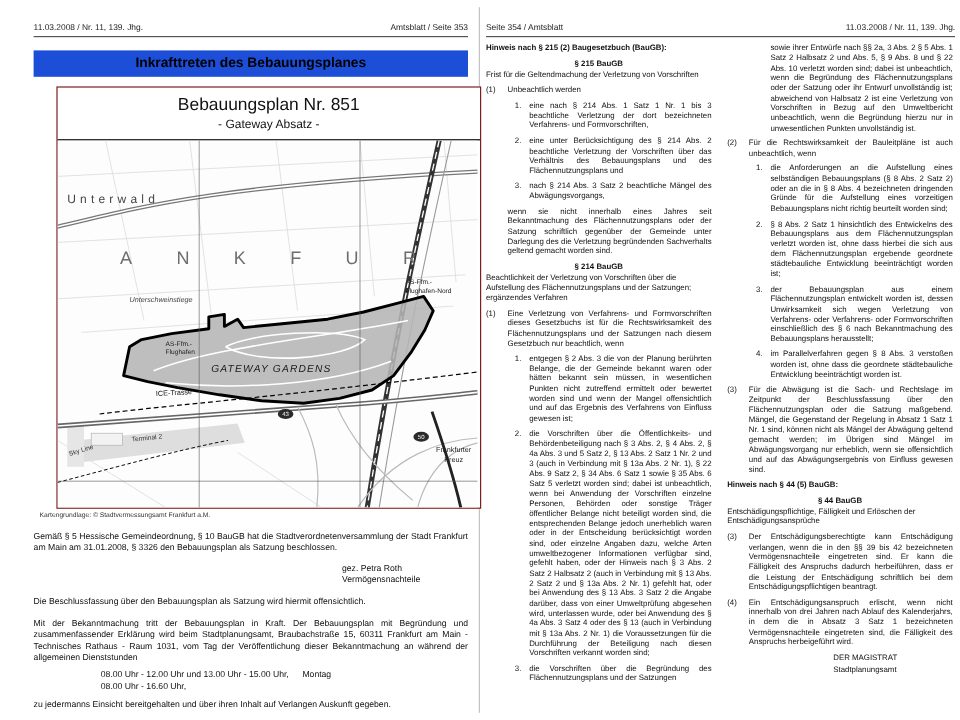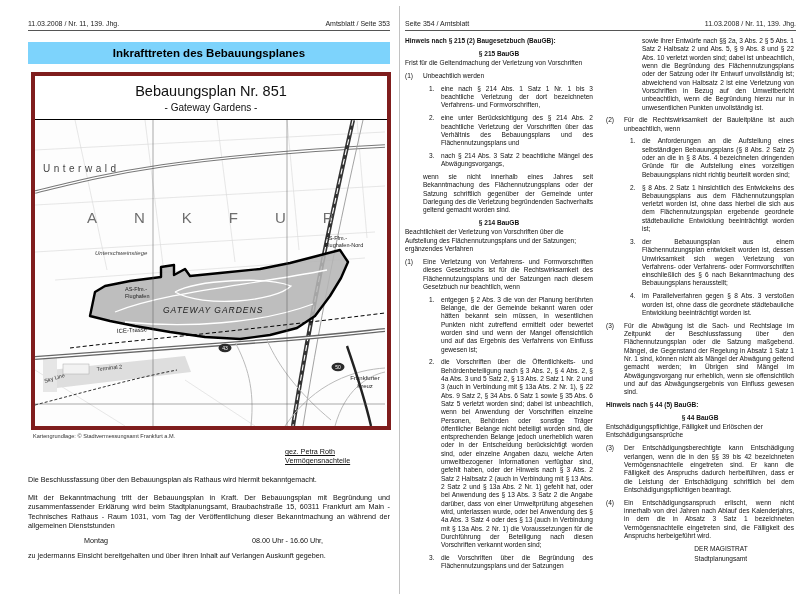--- a/index.html
+++ b/index.html
@@ -4,30 +4,30 @@
 <style>
   html,body{margin:0;padding:0;}
   body{width:800px;height:600px;background:#ffffff;overflow:hidden;position:relative;
        font-family:"Liberation Sans", sans-serif;color:#111;}
   .page-divider{position:absolute;left:399px;top:6px;width:1px;height:588px;background:#c2c2c2;}
   .page{position:absolute;top:20px;}
   .page-left{left:28px;width:362px;}
   .page-right{left:405px;width:391px;height:574px;overflow:hidden;}
   .hdr{display:flex;justify-content:space-between;font-size:7px;color:#222;
        border-bottom:1px solid #555;padding-bottom:3px;}
-  .title-bar{margin-top:11px;background:#7dd3fc;text-align:center;font-weight:bold;
+  .title-bar{margin-top:11px;background:#1d4ed8;text-align:center;font-weight:bold;
        font-size:11.5px;padding:5px 0;color:#000;}
-  .map-box{margin-top:8px;margin-left:3px;width:352px;border:4px solid #7f1d1d;background:#fff;}
+  .map-box{margin-top:8px;margin-left:19px;width:352px;border:1px solid #7f1d1d;background:#fff;}
   .map-title{text-align:center;padding:7px 0 6px;border-bottom:1px solid #000;}
   .map-title .t1{font-size:14.5px;}
   .map-title .t2{font-size:10px;margin-top:3px;}
   .map-box svg{display:block;}
   .caption{font-size:5.6px;color:#333;margin:3px 0 0 5px;}
   .body-text{font-size:7.2px;line-height:1.3;margin-top:9px;text-align:justify;}
-  .sig-left{margin-top:8px;margin-left:71%;font-size:7.2px;line-height:1.3;text-decoration:underline;}
+  .sig-left{margin-top:8px;margin-left:71%;font-size:7.2px;line-height:1.3;}
   .hours{margin:5px 0 5px 56px;font-size:7.2px;line-height:1.4;display:grid;
          grid-template-columns:160px auto;column-gap:8px;}
   .cols{display:flex;gap:13px;margin-top:6px;}
   .col{width:188px;font-size:6.55px;line-height:1.27;text-align:justify;}
   .blk{margin-bottom:4.5px;}
   .hL{font-weight:bold;text-align:left;}
   .hC{font-weight:bold;text-align:center;margin-bottom:1px;}
   .lead{text-align:left;}
   .p1{display:flex;}
   .p1 .num{flex:0 0 18px;}
@@ -48,21 +48,21 @@
   <div class="hdr">
     <span>11.03.2008 / Nr. 11, 139. Jhg.</span>
     <span>Amtsblatt / Seite 353</span>
   </div>
 
   <div class="title-bar">Inkrafttreten des Bebauungsplanes</div>
 
   <div class="map-box">
     <div class="map-title">
       <div class="t1">Bebauungsplan Nr. 851</div>
-      <div class="t2">- Gateway Gardens -</div>
+      <div class="t2">- Gateway Absatz -</div>
     </div>
     <svg width="350" height="306" viewBox="0 0 350 306">
       <rect x="0" y="0" width="350" height="306" fill="#fdfdfd"></rect>
 
       <g stroke="#dcdcdc" stroke-width="0.7" fill="none">
         <path d="M40,0 L72,150"></path>
           <path d="M110,0 L128,145"></path>
           <path d="M182,0 L200,142"></path>
         <path d="M252,0 L264,130"></path>
           <path d="M322,0 L332,118"></path>
@@ -133,30 +133,32 @@
       <text x="82" y="213" font-size="6" fill="#111" transform="rotate(-3 82 213)">ICE-Trasse</text>
       <text x="10" y="263" font-size="5.5" fill="#333" transform="rotate(-17 10 263)">Sky Line</text>
       <text x="62" y="251" font-size="5.5" fill="#333" transform="rotate(-6 62 251)">Terminal 2</text>
       <text x="330" y="260" font-size="6" fill="#222" text-anchor="middle">Frankfurter</text>
       <text x="330" y="268" font-size="6" fill="#222" text-anchor="middle">Kreuz</text>
     </svg>
   </div>
 
   <div class="caption">Kartengrundlage: © Stadtvermessungsamt Frankfurt a.M.</div>
 
+  <div class="body-text">Gemäß § 5 Hessische Gemeindeordnung, § 10 BauGB hat die Stadtverordnetenversammlung der Stadt Frankfurt am Main am 31.01.2008, § 3326 den Bebauungsplan als Satzung beschlossen.</div>
 
   <div class="sig-left">
     <div>gez. Petra Roth</div>
     <div>Vermögensnachteile</div>
   </div>
 
-  <div class="body-text">Die Beschlussfassung über den Bebauungsplan als Rathaus wird hiermit bekanntgemacht.</div>
+  <div class="body-text">Die Beschlussfassung über den Bebauungsplan als Satzung wird hiermit offensichtlich.</div>
   <div class="body-text">Mit der Bekanntmachung tritt der Bebauungsplan in Kraft. Der Bebauungsplan mit Begründung und zusammenfassender Erklärung wird beim Stadtplanungsamt, Braubachstraße 15, 60311 Frankfurt am Main - Technisches Rathaus - Raum 1031, vom Tag der Veröffentlichung dieser Bekanntmachung an während der allgemeinen Dienststunden</div>
 
   <div class="hours">
+    <span>08.00 Uhr - 12.00 Uhr und 13.00 Uhr - 15.00 Uhr,</span>
     <span>Montag</span>
     <span>08.00 Uhr - 16.60 Uhr,</span>
   </div>
 
   <div class="body-text" style="margin-top:2px">zu jedermanns Einsicht bereitgehalten und über ihren Inhalt auf Verlangen Auskunft gegeben.</div>
 </div>
 
 <div class="page page-right">
   <div class="hdr">
     <span>Seite 354 / Amtsblatt</span>

